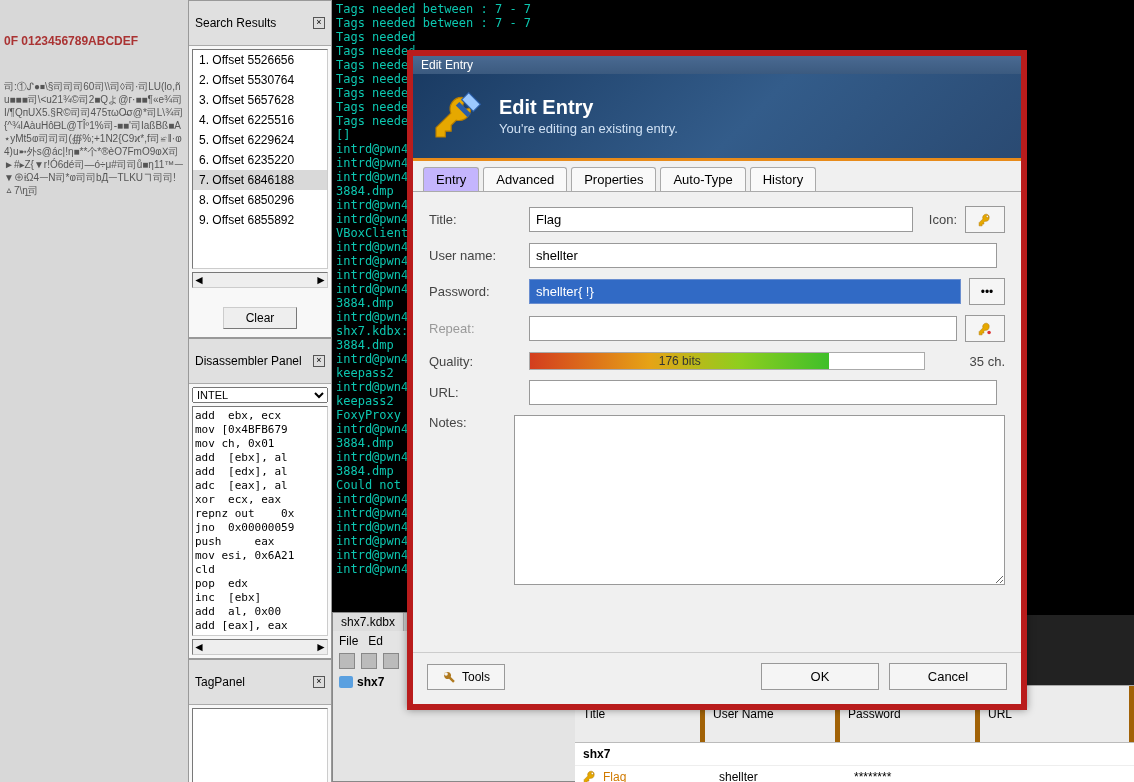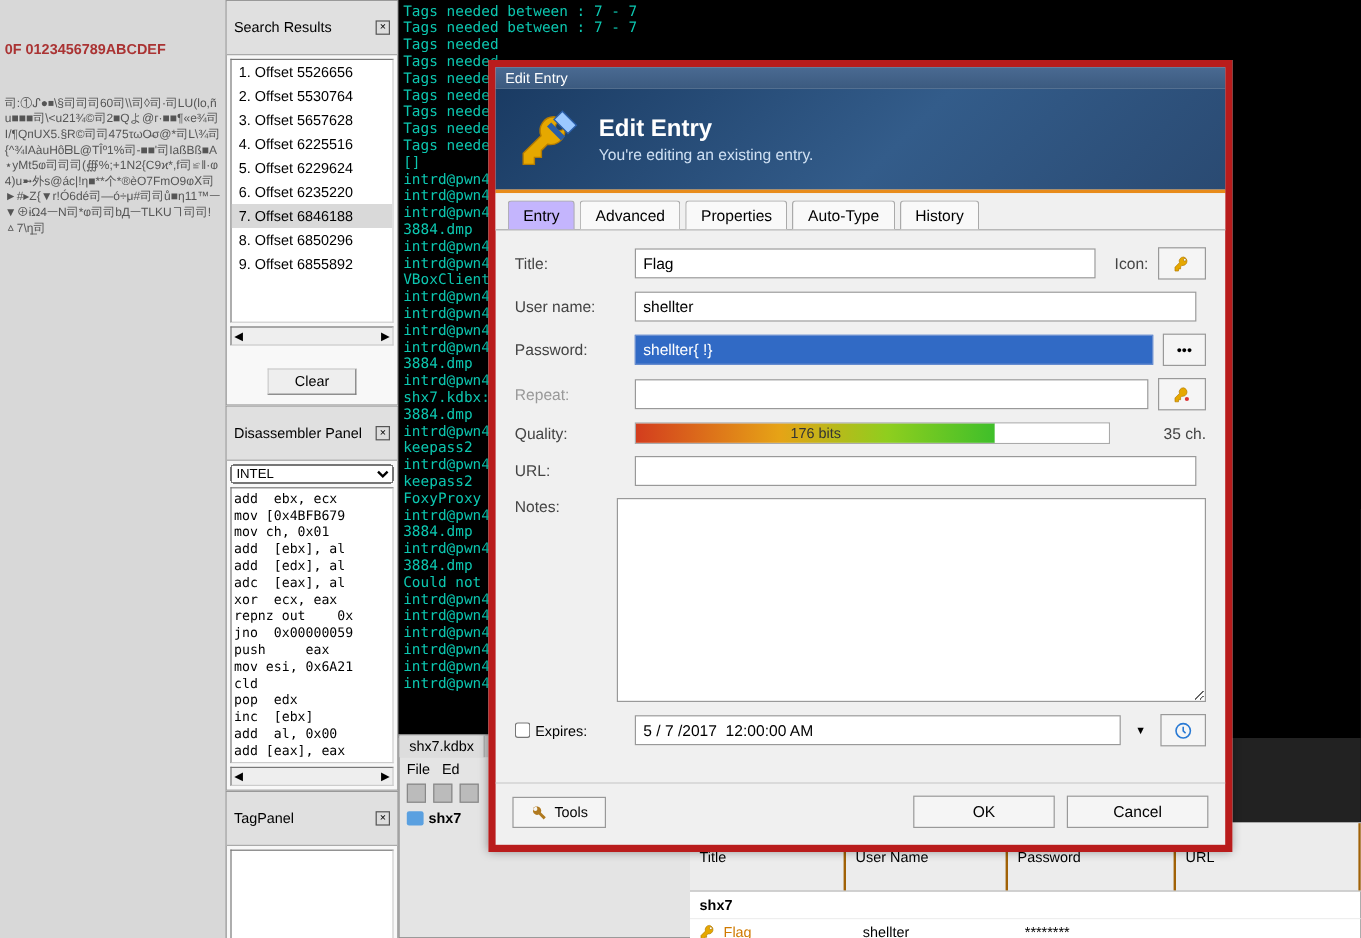--- a/index.html
+++ b/index.html
@@ -32,21 +32,21 @@
 .kdbx-tabrow { display:flex; background:#ccc; font-size:11px; }
 .kdbx-tabrow span { padding:2px 8px; background:#ddd; border-right:1px solid #aaa; }
 .kdbx-menu { display:flex; gap:10px; padding:3px 6px; font-size:12px; }
 .kdbx-icons { display:flex; gap:6px; padding:2px 6px; }
 .kdbx-icons span { width:16px; height:16px; background:#bbb; border:1px solid #888; }
 .kdbx-tree { padding:4px 6px; font-size:12px; display:flex; align-items:center; gap:4px;}
 .kdbx-tree .folder { width:14px; height:12px; background:#5aa0e0; border-radius:2px; }
 
 .kp-table { position: absolute; left: 575px; top: 685px; width: 559px; height: 97px; background:#fff; border-top:1px solid #aaa; }
 .kp-thead { display:flex; background:#ececec; border-bottom:1px solid #bbb; font-size:11px; }
-.kp-thead div { padding:21px 8px; border-right:2px solid #a16207; }
+.kp-thead div { padding:21px 8px; border-right:5px solid #a16207; }
 .kp-row { display:flex; padding:4px 8px; font-size:12px; align-items:center; border-bottom:1px solid #eee;}
 .kp-row.group { font-weight:bold; }
 .kp-row .keyico { width:14px; height:14px; margin-right:6px; }
 
 .edit-dlg { position: absolute; left: 407px; top: 26px; width: 620px; height: 660px; background: #f0f0f0; border: 6px solid #b91c1c; box-shadow: 0 0 8px rgba(0,0,0,.4); display:flex; flex-direction:column;margin-top:24px; }
 .edit-titlebar { background: linear-gradient(#4a6a92,#3b5a7f); color:#fff; padding:2px 8px; font-size:12px; }
 .edit-banner { background: linear-gradient(135deg,#1a3b63 0%, #335c8a 55%, #2a4a72 100%); padding: 14px 16px; display:flex; align-items:center; gap:14px; border-bottom:3px solid #e88b1a; }
 .edit-banner .key-icon svg { display:block; }
 .edit-banner h2 { color:#fff; font-size:20px; font-weight:600; margin-bottom:2px;}
 .edit-banner p { color:#cfe0f3; font-size:13px; }
@@ -297,34 +297,20 @@
       <span class="quality-ch">35 ch.</span>
     </div>
     <div class="row">
       <label>URL:</label>
       <input class="text" value="" style="">
     </div>
     <div class="row" style="align-items:flex-start">
       <label>Notes:</label>
       <textarea class="notes" style=""></textarea>
     </div>
-    <div class="expires-row">
-      <label style="width:92px;display:flex;align-items:center;gap:4px">
-        <input type="checkbox" style="">
-        <span>Expires:</span>
-      </label>
-      <input type="text" value="5 / 7 /2017  12:00:00 AM" style="">
-      <span style="font-size:9px;padding:0 4px">▼</span>
-      <span class="btn small">
-        <svg width="16" height="16" viewBox="0 0 24 24">
-            <circle cx="12" cy="12" r="9" fill="none" stroke="#2a7ad4" stroke-width="2"></circle>
-            <path d="M12 7v5l3 3" stroke="#2a7ad4" stroke-width="2" fill="none"></path>
-          </svg>
-      </span>
-    </div>
   </div>
 
   <div class="dlg-footer">
     <button class="tools-btn">
       <svg width="14" height="14" viewBox="0 0 24 24">
           <path fill="#b07a20" d="M22 19l-7-7a6 6 0 1 0-3 3l7 7zM7 10a3 3 0 1 1 0-6 3 3 0 0 1 0 6z"></path>
         </svg>
       <span style="">Tools</span>
     </button>
     <div class="spacer"></div>

